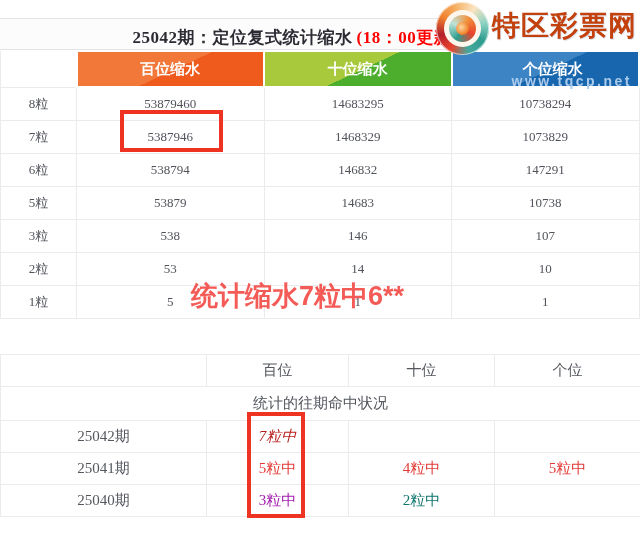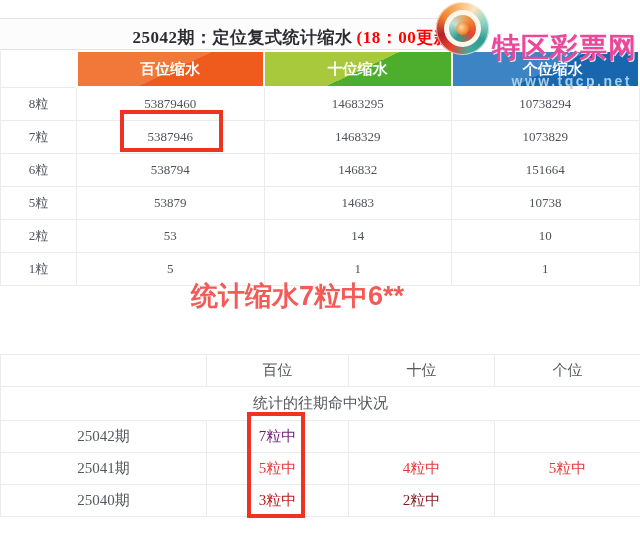--- a/index.html
+++ b/index.html
@@ -73,21 +73,21 @@
   <span>25042期：定位复式统计缩水</span>
   <span class="upd" style="color: rgb(254, 0, 0);">(18：00更新)</span>
 </div>
 
 <div class="logo-box">
   <div class="swirl">
     <div class="r1"></div>
     <div class="r2"></div>
     <div class="r3"></div>
   </div>
-  <div class="logo-name" style="color: #ec4899; margin-top: 22px;">特区彩票网</div>
+  <div class="logo-name" style="color: #c2410c;">特区彩票网</div>
   <div class="logo-url">www.tqcp.net</div>
 </div>
 
 <table class="t1">
   <colgroup>
       <col class="c0">
       <col>
       <col>
       <col>
     </colgroup>
@@ -109,27 +109,33 @@
       <tr>
         <td>7粒</td>
         <td>5387946</td>
         <td>1468329</td>
         <td>1073829</td>
       </tr>
       <tr>
         <td>6粒</td>
         <td>538794</td>
         <td>146832</td>
-        <td>151664</td>
+        <td>147291</td>
       </tr>
       <tr>
         <td>5粒</td>
         <td>53879</td>
         <td>14683</td>
         <td>10738</td>
+      </tr>
+      <tr>
+        <td>3粒</td>
+        <td>538</td>
+        <td>146</td>
+        <td>107</td>
       </tr>
       <tr>
         <td>2粒</td>
         <td>53</td>
         <td>14</td>
         <td>10</td>
       </tr>
       <tr>
         <td>1粒</td>
         <td>5</td>
@@ -158,30 +164,30 @@
         <th>十位</th>
         <th>个位</th>
       </tr>
     <tr>
       <th class="title-cell" colspan="4">统计的往期命中状况</th>
     </tr>
   </thead>
   <tbody>
       <tr>
         <td>25042期</td>
-        <td class="red" style="color: #701a75;">7粒中</td>
+        <td class="red" style="color: #b91c1c; font-style: italic;">7粒中</td>
         <td class="red" style="color: rgb(226, 59, 54);"></td>
         <td class="red" style="color: rgb(226, 59, 54);"></td>
       </tr>
       <tr>
         <td>25041期</td>
         <td class="red" style="color: rgb(226, 59, 54);">5粒中</td>
         <td class="red" style="color: rgb(226, 59, 54);">4粒中</td>
         <td class="red" style="color: rgb(226, 59, 54);">5粒中</td>
       </tr>
       <tr>
         <td>25040期</td>
-        <td class="red" style="color: #b91c1c; text-align: center;">3粒中</td>
-        <td class="red" style="color: #7f1d1d; margin-left: 16px;">2粒中</td>
+        <td class="red" style="color: #a21caf; text-align: center;">3粒中</td>
+        <td class="red" style="color: #0f766e; margin-left: 16px;">2粒中</td>
         <td class="red" style="color: rgb(226, 59, 54);"></td>
       </tr>
     </tbody>
 </table>
 
 </body></html>

